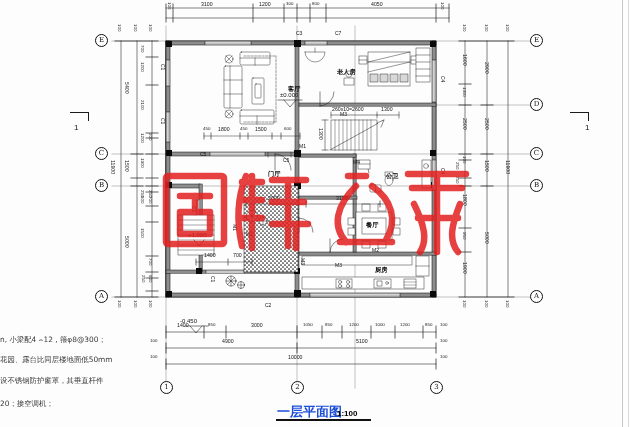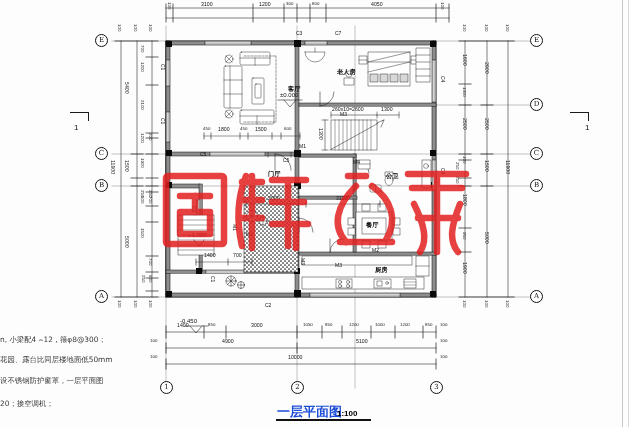--- a/index.html
+++ b/index.html
@@ -649,21 +649,21 @@
   <div class="t tag" style="left:265px; top:303px;">C2</div>
   <div class="t tag" style="left:296px; top:31px;">C3</div>
   <div class="t tag vert" style="left:440px; top:76px;">C4</div>
   <div class="t tag vert" style="left:440px; top:168px;">C4</div>
   <div class="t tag" style="left:283px; top:158px;">C5</div>
   <div class="t tag" style="left:200px; top:152px;">C5</div>
   <div class="t tag" style="left:335px; top:31px;">C7</div>
 
   <div class="t note" style="left:0px; top:336px;">n, 小梁配4 ⌢12 , 箍φ8@300；</div>
   <div class="t note" style="left:0px; top:356px;">花园、露台比同层楼地面低50mm</div>
-  <div class="t note" style="left:0px; top:377px;">设不锈钢防护窗罩，一层平面图</div>
+  <div class="t note" style="left:0px; top:377px;">设不锈钢防护窗罩，其垂直杆件</div>
   <div class="t note" style="left:0px; top:400px;">20；接空调机；</div>
 
   <div class="t title" style="left:277px; top:405px;">一层平面图</div>
   <div class="t scale" style="left:337px; top:410px;">1:100</div>
 
   <div class="watermark">
     <svg width="640" height="427" viewBox="0 0 640 427" style="position:absolute;left:0;top:0;">
       <g stroke="#e22020" stroke-width="6.5" fill="none" stroke-linecap="round" stroke-linejoin="round" opacity="0.85">
 
         <rect x="166" y="176" width="58" height="68" rx="2"></rect>

